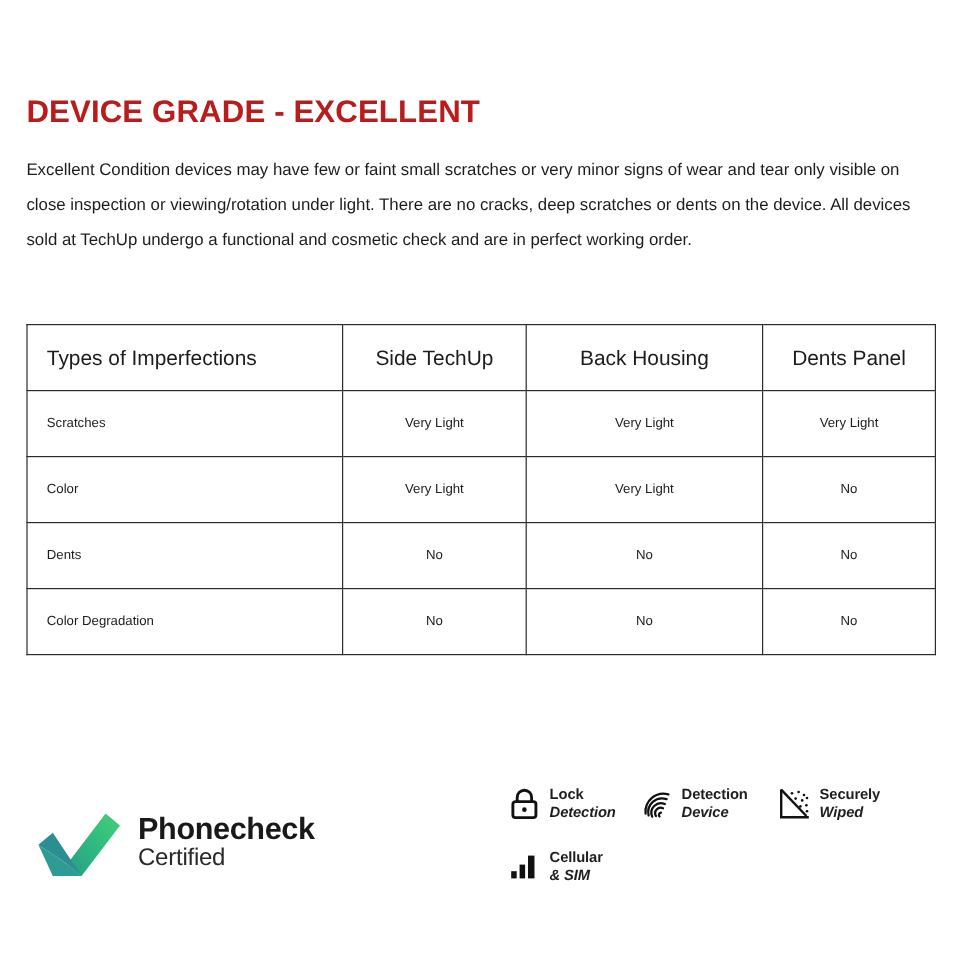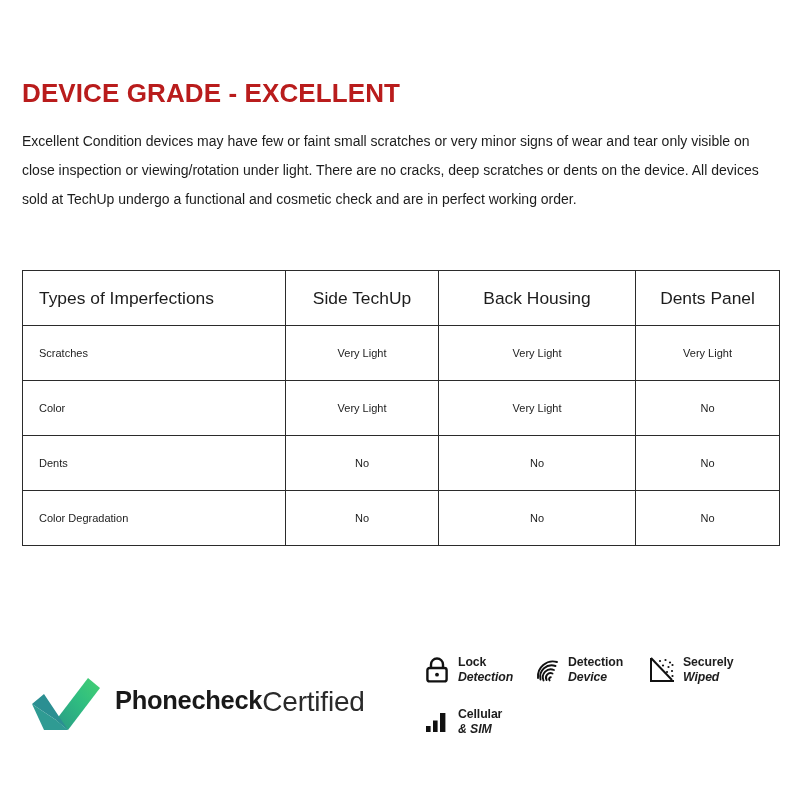--- a/index.html
+++ b/index.html
@@ -98,31 +98,31 @@
     position: absolute;
     left: 30px;
     top: 32px;
     display: flex;
     align-items: center;
     gap: 13px;
   }
   .pc-check { width: 72px; height: 68px; display: block; }
   .pc-words {
     display: flex;
-    flex-direction: row;
+    flex-direction: column;
     line-height: 1.06;
   }
   .pc-top {
     font-size: 25.5px;
     font-weight: bold;
     color: #191919;
     letter-spacing: -0.3px;
   }
   .pc-bottom {
-    font-size: 28px;
+    font-size: 20px;
     font-weight: normal;
     color: #2a2a2a;
     letter-spacing: -0.2px;
   }
 
   
   .badges {
     position: absolute;
     left: 422px;
     top: 8px;

